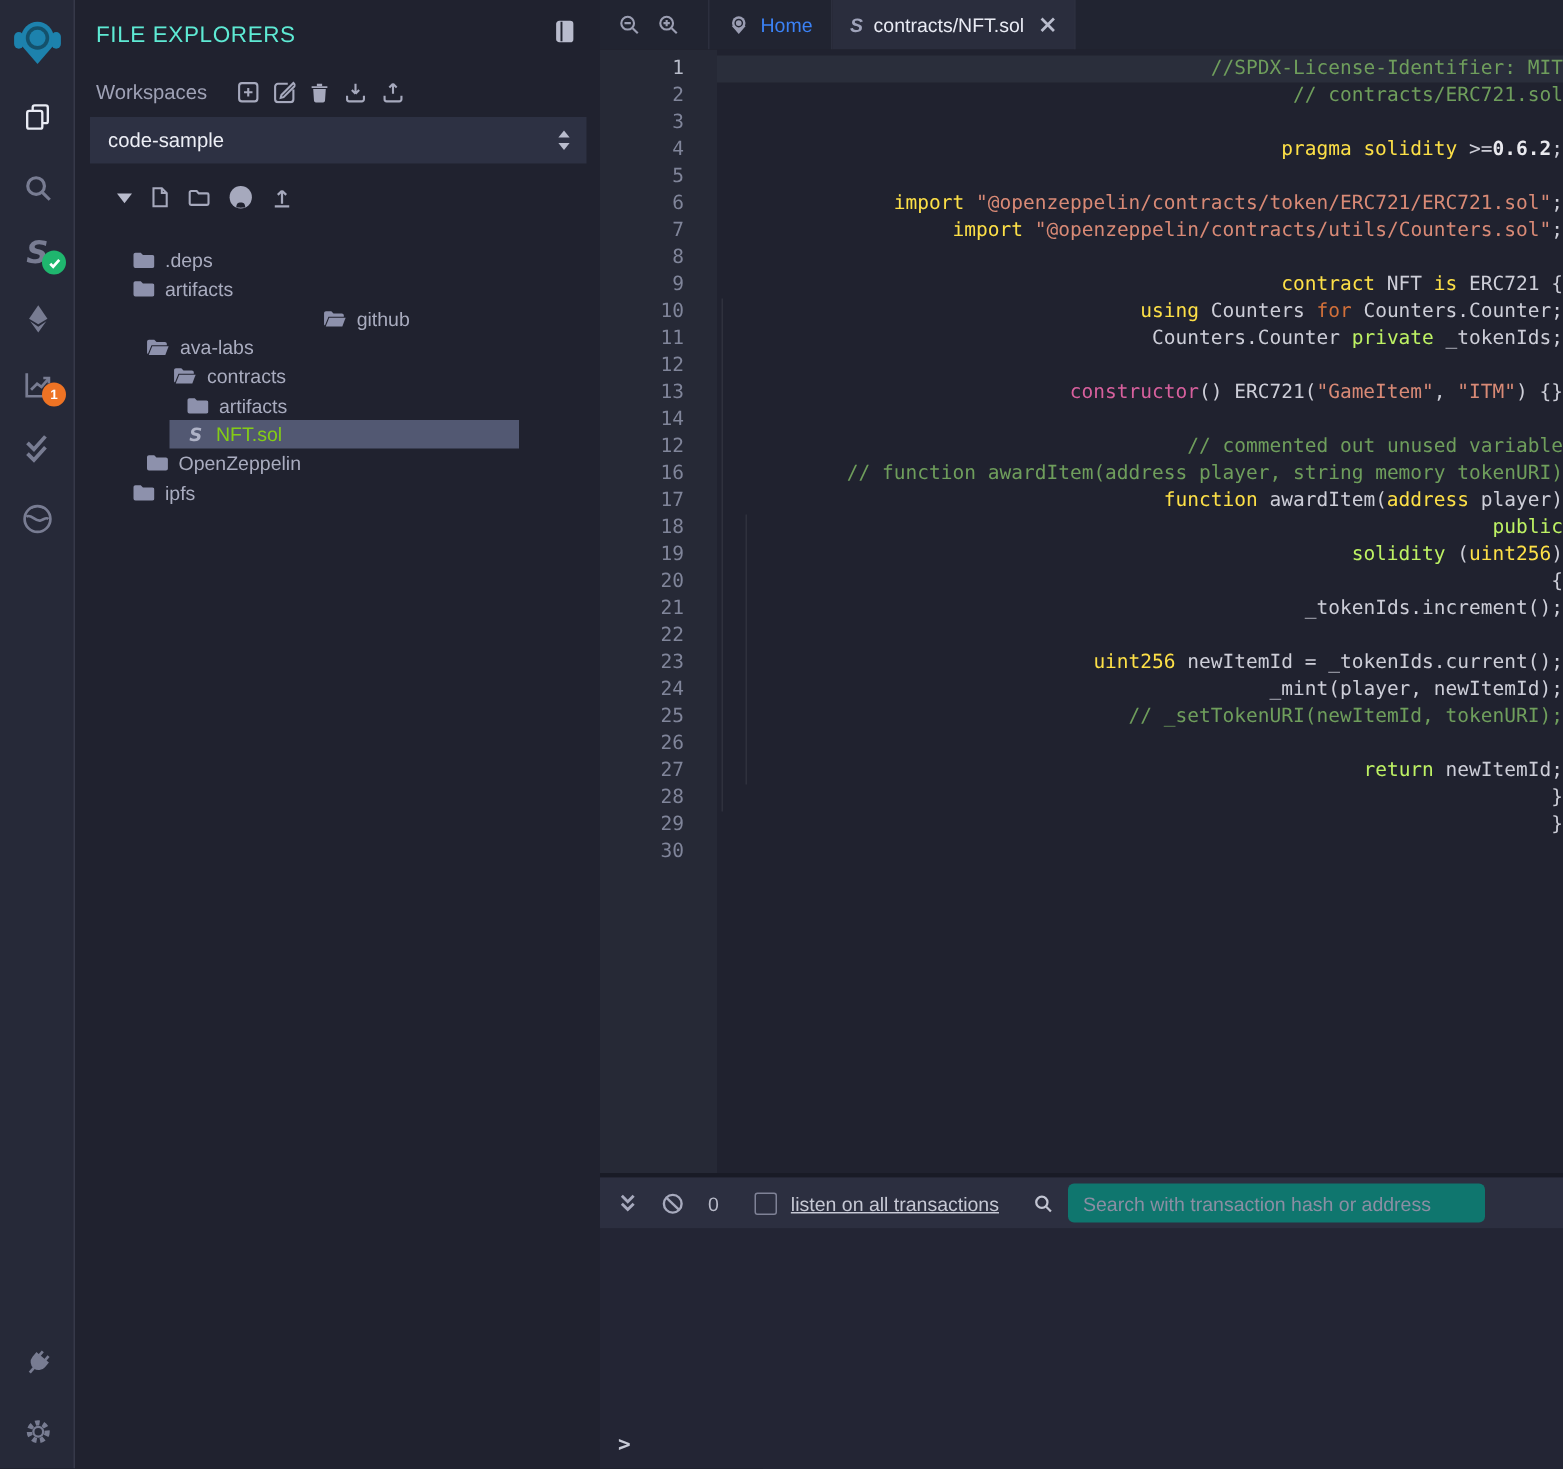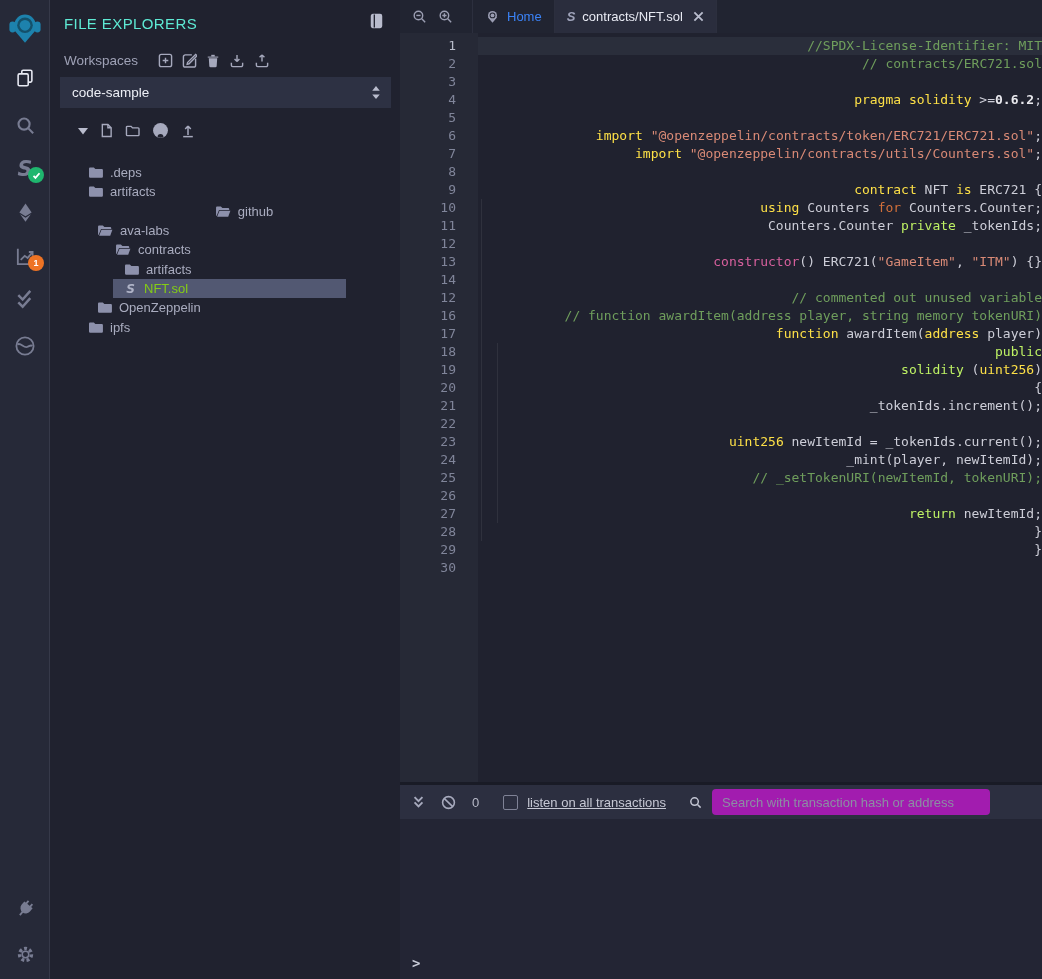--- a/index.html
+++ b/index.html
@@ -67,21 +67,21 @@
   .tk-num  { color:#e9e9ee; font-weight:bold; }
   .tk-pln  { color:#cdced8; }
 
   .drag-handle { height:3px; background:#191b26; flex:none; cursor:row-resize; }
   .term-header { height:34px; background:#2c2f40; display:flex; align-items:center; padding:0 12px; flex:none; color:#a7aabd; }
   .term-icon { display:flex; cursor:pointer; }
   .term-count { margin-left:16px; font-size:13px; color:#b8bac8; }
   .term-check { width:15px; height:15px; border:1px solid #7f8296; border-radius:2px; margin-left:24px; cursor:pointer; background:transparent; flex:none; }
   .term-label { margin-left:9px; font-size:13px; color:#c6c8d4;text-decoration:underline; }
   .term-search-icon { margin-left:auto; display:flex; color:#c2c5d2; cursor:pointer; }
-  .term-input { width:278px; height:26px; margin:0 40px 0 9px; background:#a21caf; border:none; border-radius:4px;
+  .term-input { width:278px; height:26px; margin:0 40px 0 9px; background:#0f766e; border:none; border-radius:4px;
     color:#d7dae4; font-size:13px; padding:0 10px; outline:none; font-family:"Liberation Sans", sans-serif; }
   .term-input::placeholder { color:#8b8ea3; }
   .term-body { flex:1; background:#232534; position:relative; font-family:"DejaVu Sans Mono", monospace; }
   .term-prompt { position:absolute; left:12px; bottom:8px; color:#c7cad6; font-size:14px; font-weight:bold; }
 </style>
 </head>
 <body>
 
 <div class="app">
 

